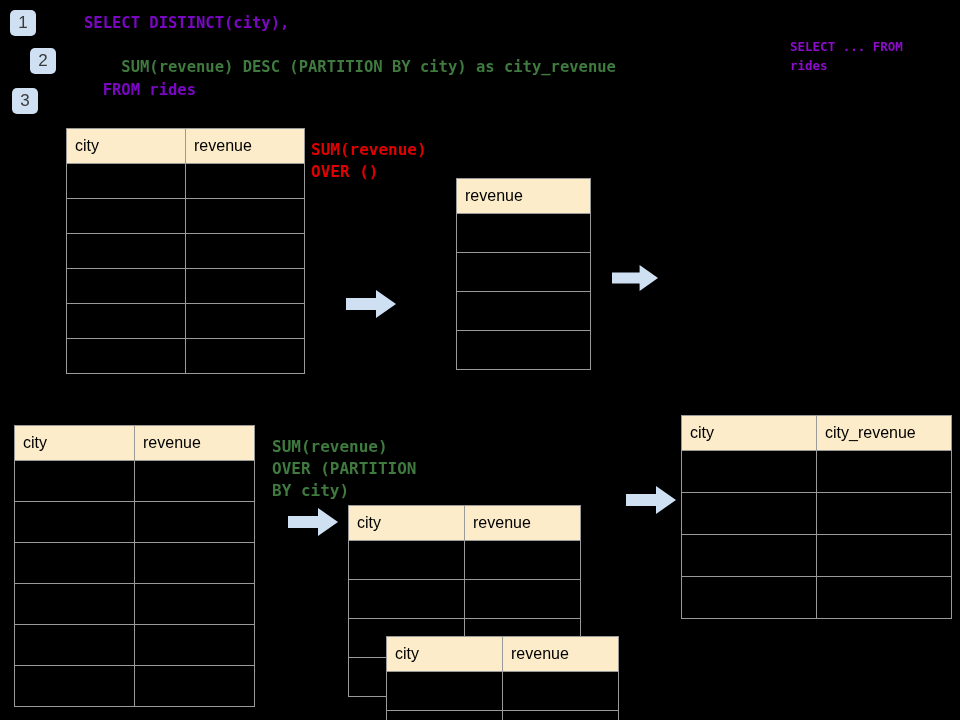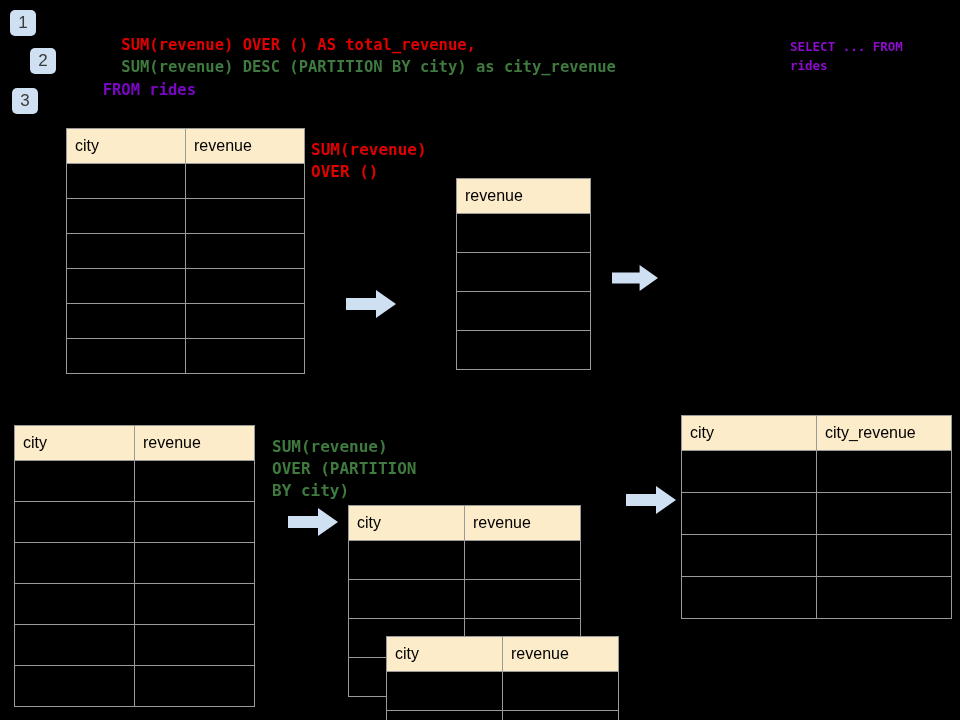--- a/index.html
+++ b/index.html
@@ -95,21 +95,21 @@
 </style>
 </head>
 <body>
 
 <div id="stage">
 
   <div class="badge" style="left:10px; top:10px;">1</div>
   <div class="badge" style="left:30px; top:48px;">2</div>
   <div class="badge" style="left:12px; top:88px;">3</div>
 
-  <div class="sql sql-red" style="left:84px; top:34px;">    SUM(revenue) OVER () AS total_revenue,</div>
+  <div class="sql sql-purple" style="left:84px; top:12px;">SELECT DISTINCT(city),</div>
   <div class="sql sql-green" style="left:84px; top:56px;">    SUM(revenue) DESC (PARTITION BY city) as city_revenue</div>
   <div class="sql sql-purple" style="left:84px; top:79px;">  FROM rides</div>
 
   <div class="note note-purple" style="left:750px; top:37px; font-size:12.5px; line-height:19px;">SELECT ... FROM</div>
   <div class="note note-purple" style="left:750px; top:56px; font-size:12.5px; line-height:19px;">rides</div>
 
   <table class="tbl" style="left:66px; top:128px; width:238px;">
     <colgroup>
         <col style="width:119px">
         <col style="width:119px">

